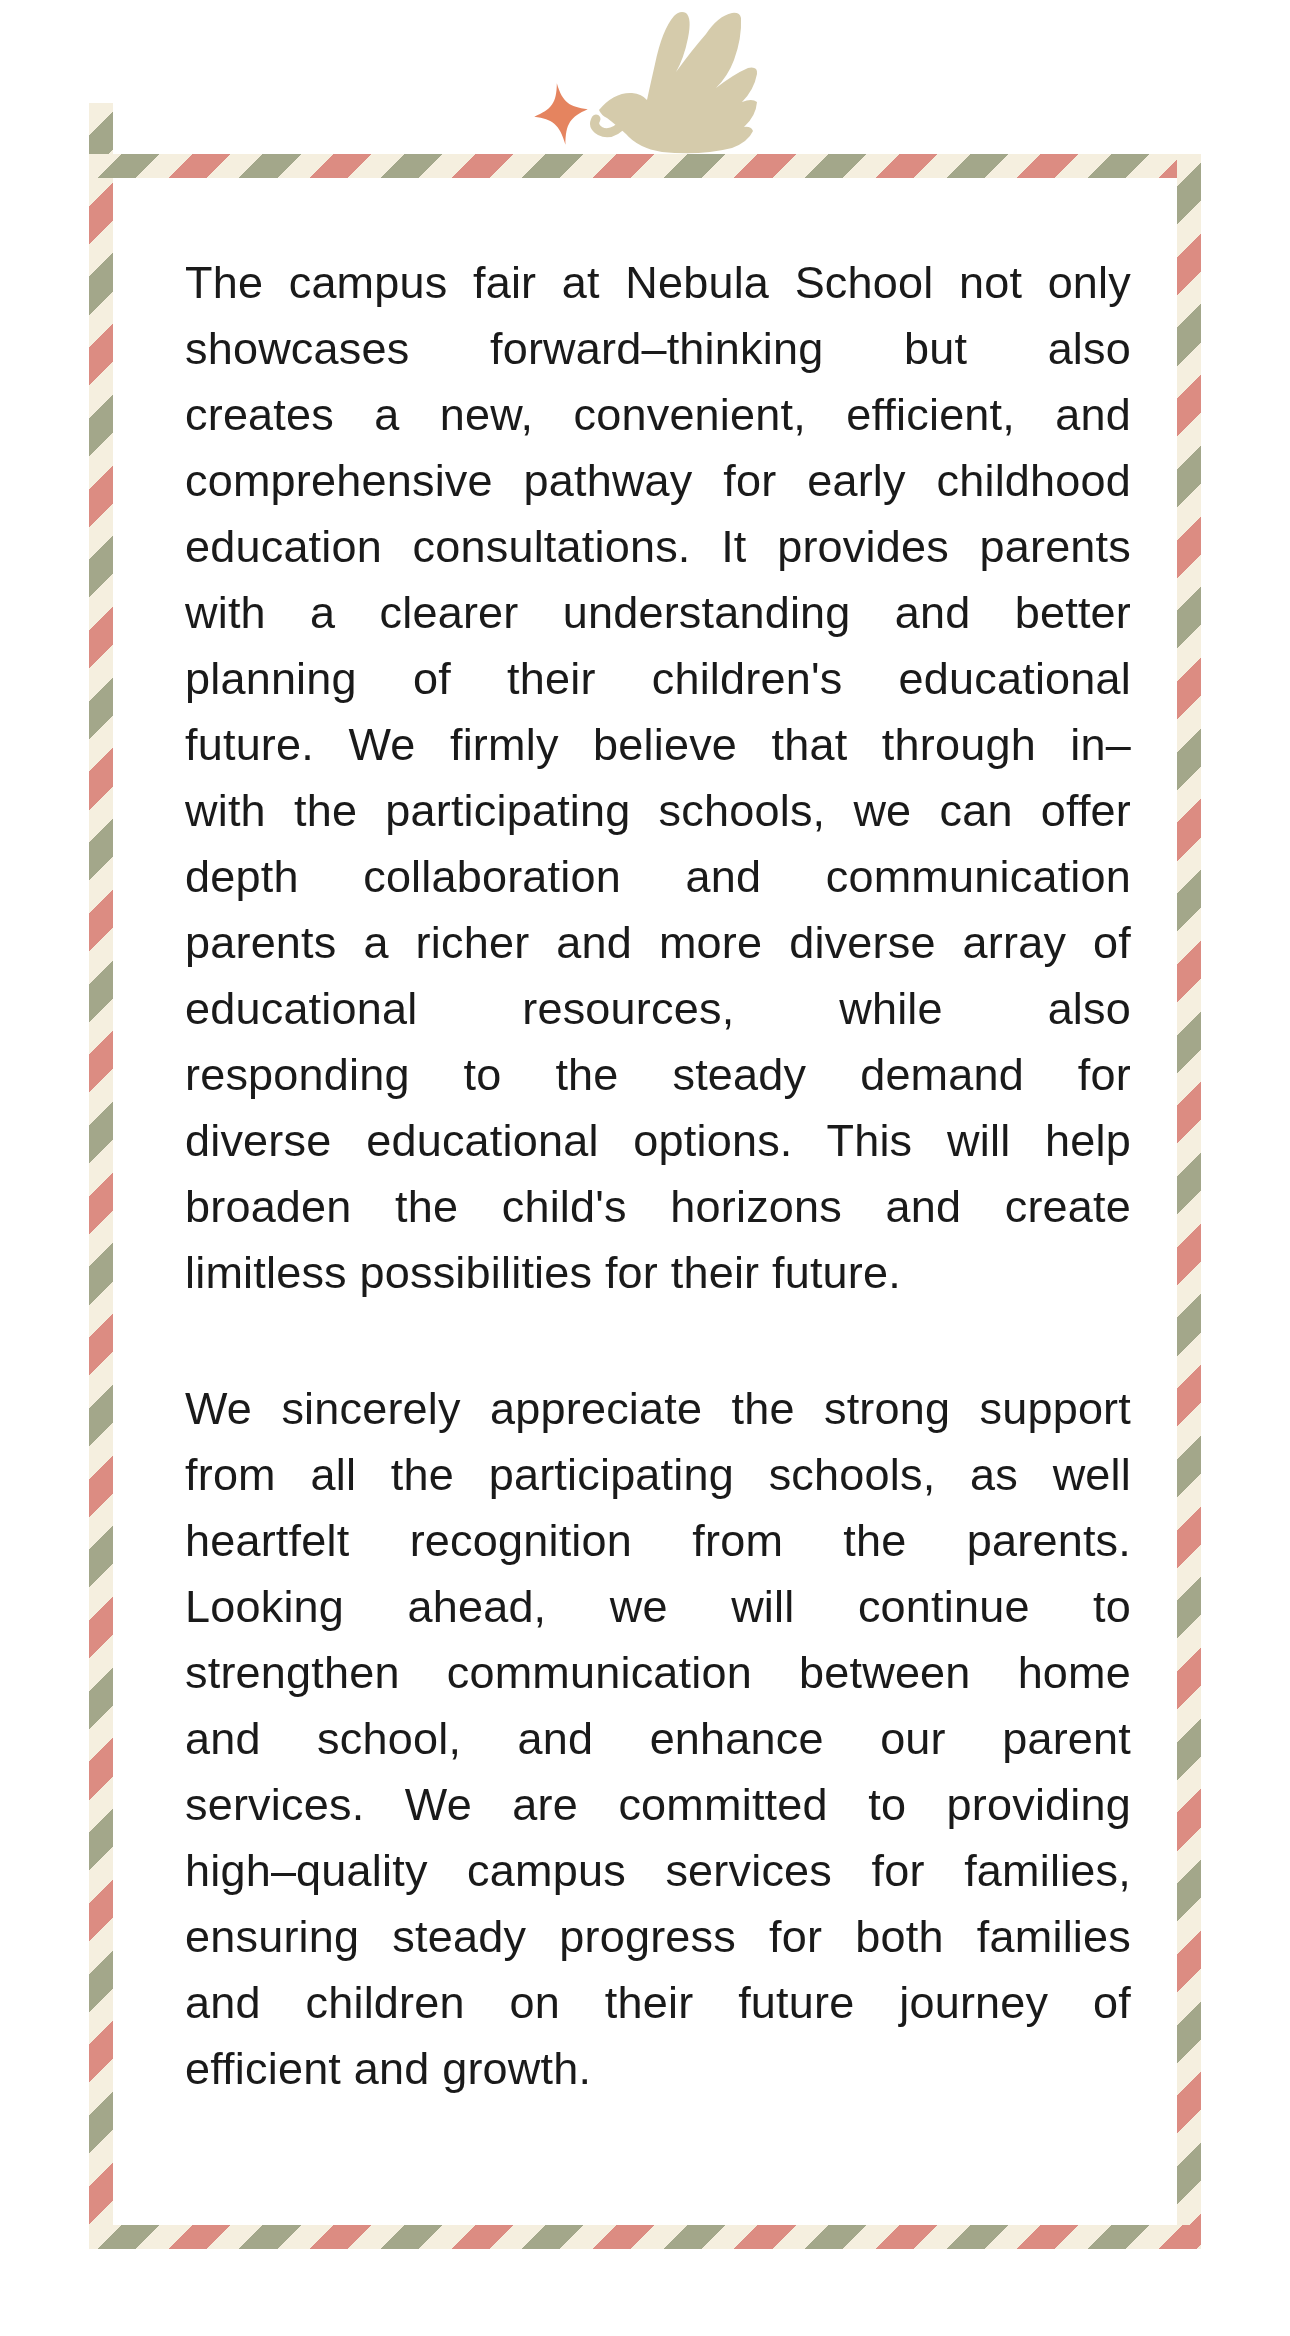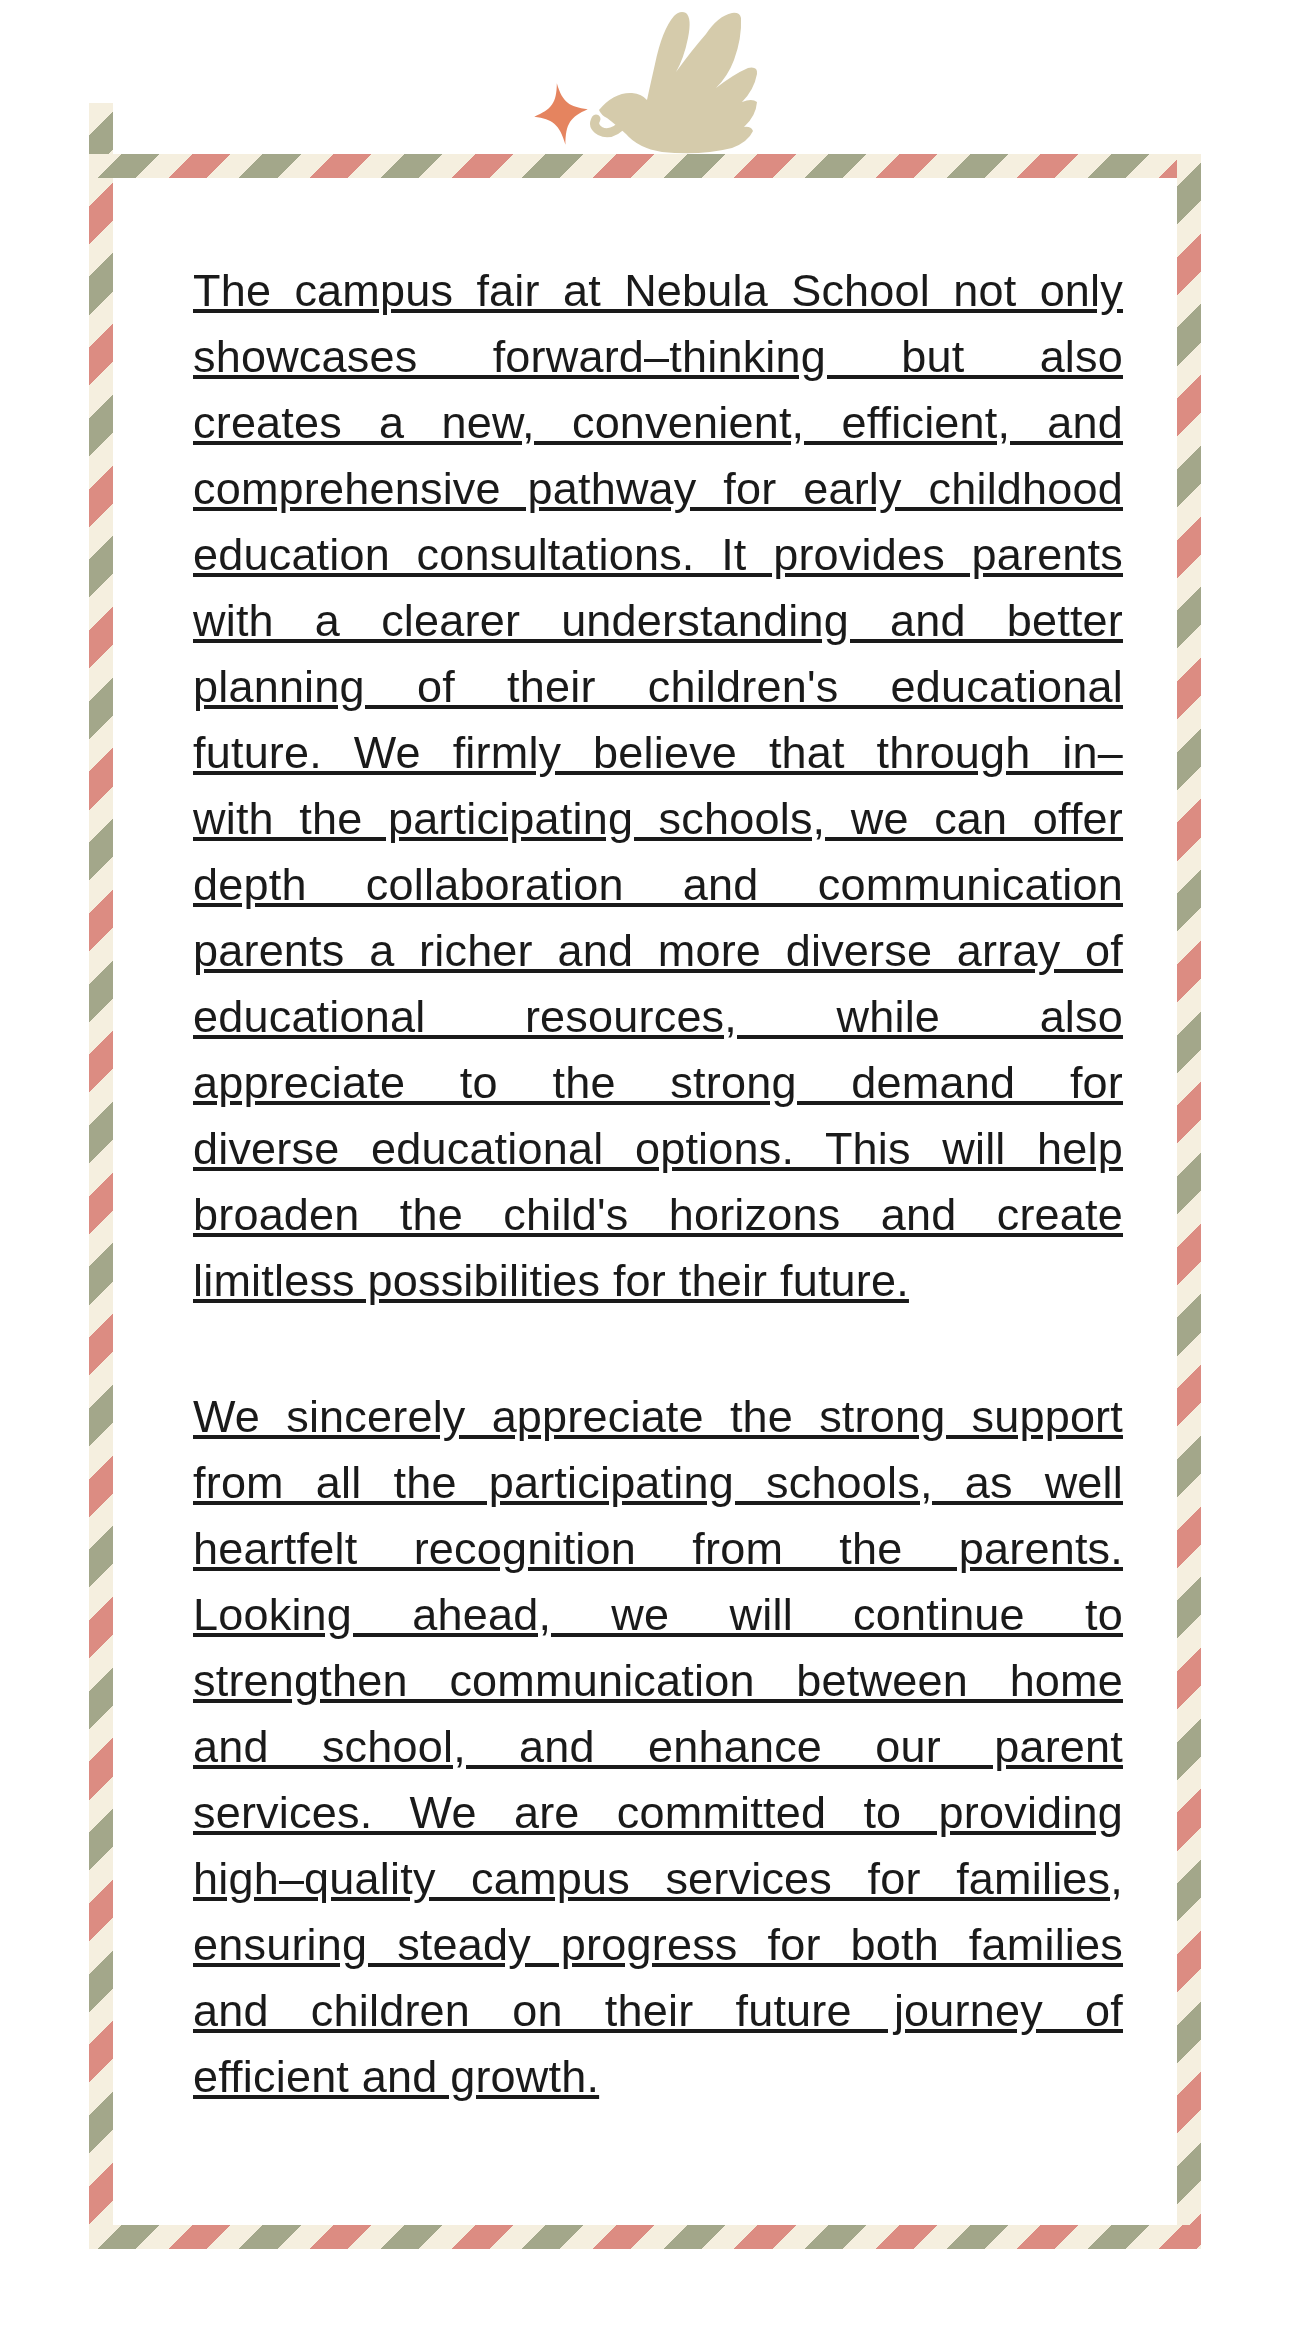--- a/index.html
+++ b/index.html
@@ -48,21 +48,21 @@
   
   .letter {
     position: absolute;
     left: 181px; top: 246px;
     width: 954px;
     color: #1a1a1a;
     font-size: 45px;
     line-height: 66px;
     letter-spacing: 0.2px;
   }
-  .paragraph { margin: 12px; text-decoration: underline; }
+  .paragraph { margin: 4px; }
   .paragraph + .paragraph { margin-top: 70px; }
   .line {
     text-align: justify;
     text-align-last: justify;
     white-space: normal;
   }
   .line.last {
     text-align-last: left;
   }
 </style>
@@ -122,21 +122,21 @@
         <div class="line">creates a new, convenient, efficient, and</div>
         <div class="line">comprehensive pathway for early childhood</div>
         <div class="line">education consultations. It provides parents</div>
         <div class="line">with a clearer understanding and better</div>
         <div class="line">planning of their children's educational</div>
         <div class="line">future. We firmly believe that through in–</div>
         <div class="line">with the participating schools, we can offer</div>
         <div class="line">depth collaboration and communication</div>
         <div class="line">parents a richer and more diverse array of</div>
         <div class="line">educational resources, while also</div>
-        <div class="line">appreciate to the strong demand for</div>
+        <div class="line">responding to the steady demand for</div>
         <div class="line">diverse educational options. This will help</div>
         <div class="line">broaden the child's horizons and create</div>
         <div class="line last">limitless possibilities for their future.</div>
       </div>
       <div class="paragraph">
         <div class="line">We sincerely appreciate the strong support</div>
         <div class="line">from all the participating schools, as well</div>
         <div class="line">heartfelt recognition from the parents.</div>
         <div class="line">Looking ahead, we will continue to</div>
         <div class="line">strengthen communication between home</div>

